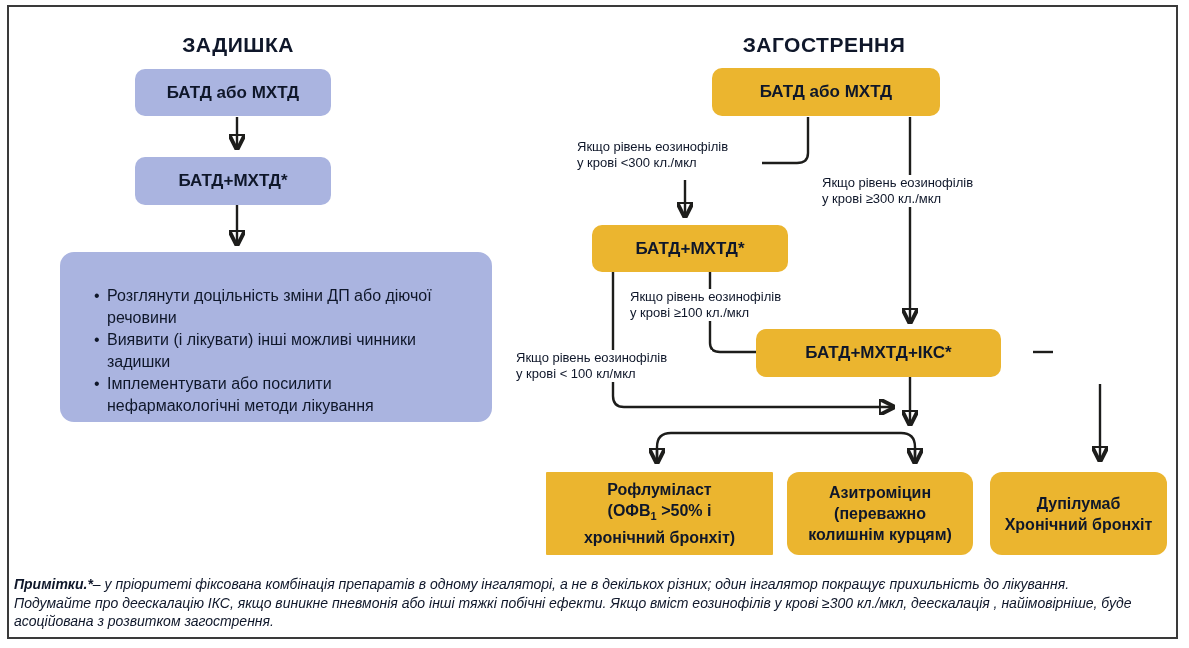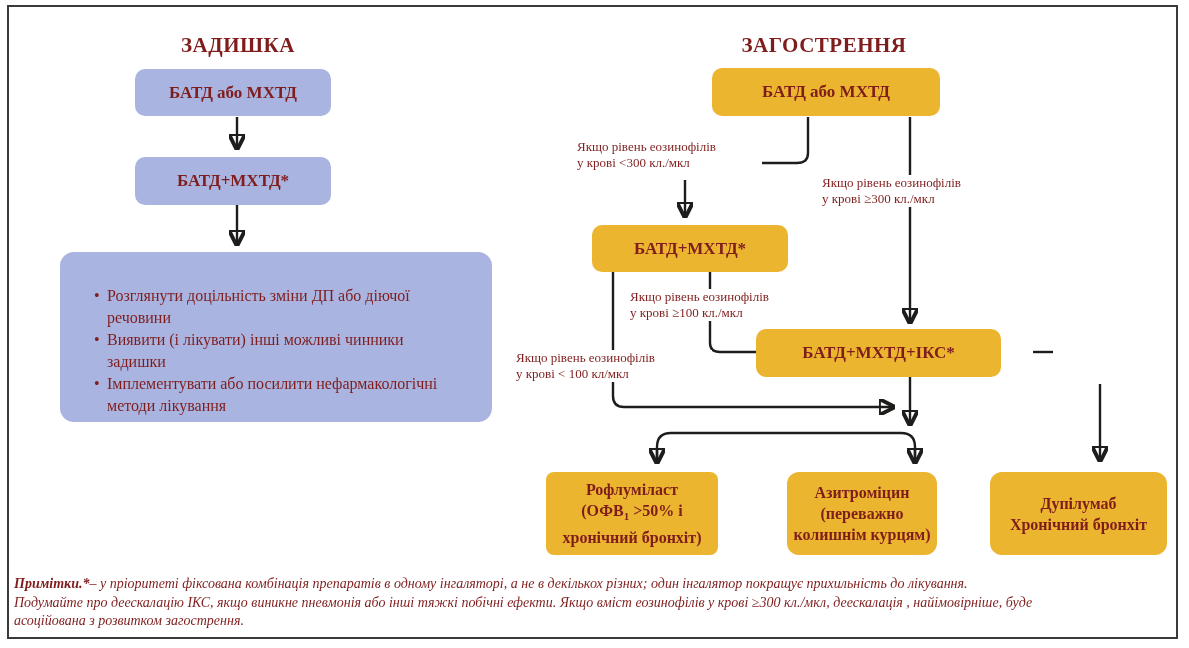--- a/index.html
+++ b/index.html
@@ -1,19 +1,19 @@
 <!DOCTYPE html>
 <html><head>
 <meta charset="utf-8">
 <style>
   html,body{margin:0;padding:0;background:#ffffff;}
   #stage{
     position:relative;width:1189px;height:648px;background:#ffffff;
-    font-family:Liberation Serif, serif;
-    color:#7f1d1d;overflow:hidden;
+    font-family:Liberation Sans, sans-serif;
+    color:#0f172a;overflow:hidden;
   }
   .frame{position:absolute;left:7px;top:5px;width:1171px;height:634px;
          border:2px solid #3a3a3a;box-sizing:border-box;}
   .col-title{position:absolute;text-align:center;font-size:21px;font-weight:800;
              letter-spacing:.5px;z-index:3;}
   .node{position:absolute;display:flex;align-items:center;justify-content:center;
         text-align:center;font-weight:700;box-sizing:border-box;z-index:3;}
   .blue{background:#aab4e0;border-radius:10px;font-size:17px;}
   .yellow{background:#ebb52f;border-radius:10px;font-size:17px;}
   .bigblue{background:#aab4e0;border-radius:14px;z-index:3;}
@@ -96,29 +96,29 @@
   </div>
 
   <div class="cond mask" style="left:516px;top:350px;width:196px;">
     <span>Якщо рівень еозинофілів</span><br>
     <span>у крові &lt; 100 кл/мкл</span>
   </div>
 
   <div class="node yellow" style="left:756px;top:329px;width:245px;height:48px;">БАТД+МХТД+ІКС*</div>
 
 
-  <div class="node yellow multi" style="left:546px;top:472px;width:172px;height:83px;border-radius:8px;">
+  <div class="node yellow multi" style="left:546px;top:472px;width:227px;height:83px;border-radius:1px;">
     <div>
       <span>Рофлуміласт</span><br>
       <span>(ОФВ</span><sub class="sub">1</sub><span> &gt;50% і</span><br>
       <span>хронічний бронхіт)</span>
     </div>
   </div>
 
-  <div class="node yellow multi" style="left:787px;top:472px;width:150px;height:83px;border-radius:12px;">
+  <div class="node yellow multi" style="left:787px;top:472px;width:186px;height:83px;border-radius:12px;">
     <div>
       <span>Азитроміцин</span><br>
       <span>(переважно</span><br>
       <span>колишнім курцям)</span>
     </div>
   </div>
 
   <div class="node yellow multi" style="left:990px;top:472px;width:177px;height:83px;border-radius:12px;">
     <div>
       <span>Дупілумаб</span><br>

